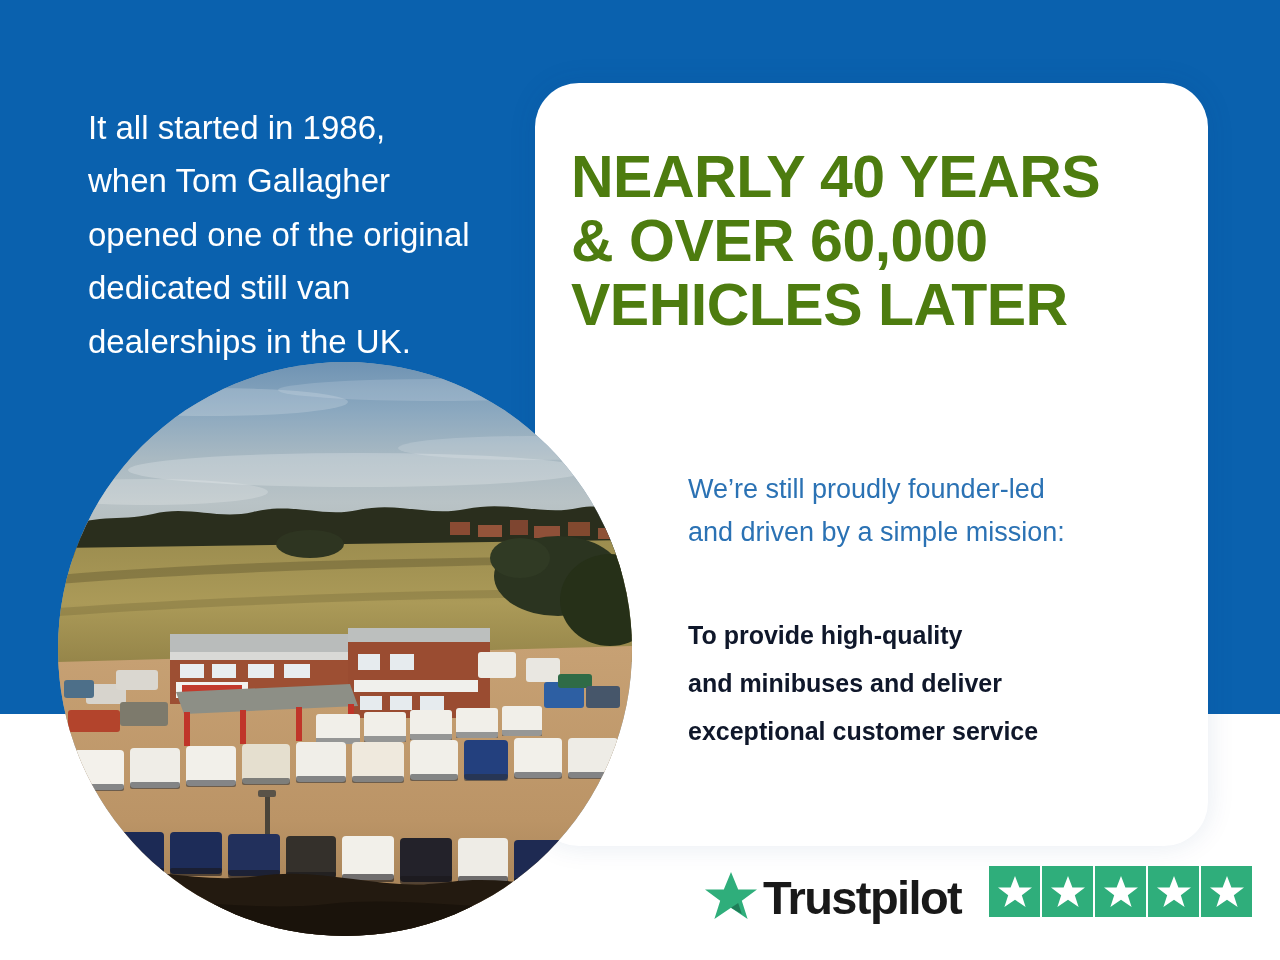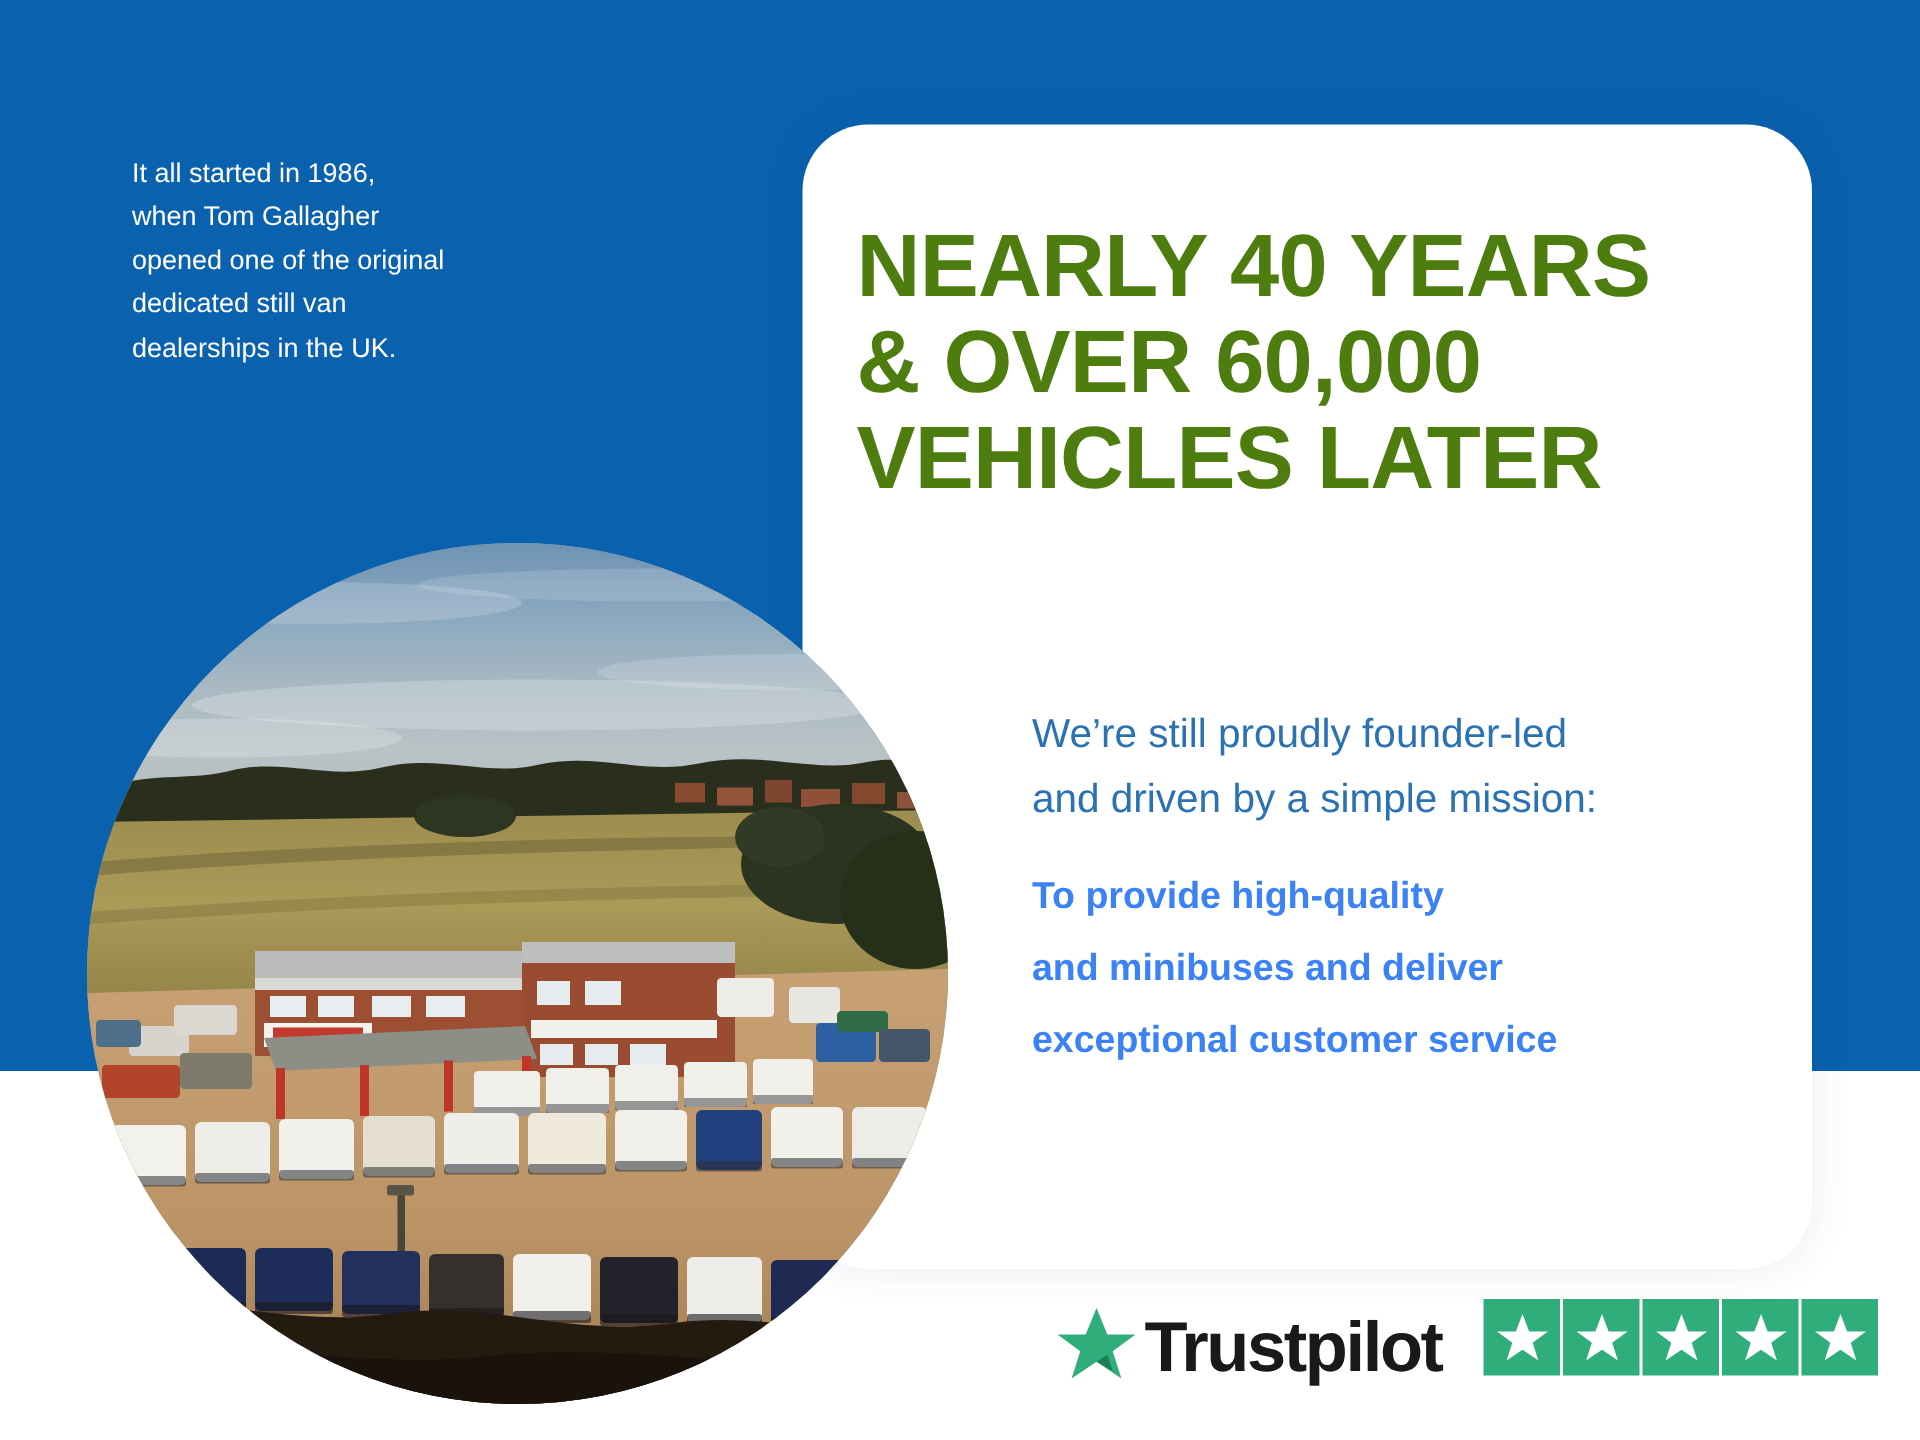--- a/index.html
+++ b/index.html
@@ -73,23 +73,23 @@
     color: #2b72b4;
     font-size: 27px;
     font-weight: 400;
     line-height: 1.58;
   }
   .subhead .sh-line { display: block; }
 
   .mission {
     position: absolute;
     left: 153px;
-    top: 490px;
+    top: 528px;
     width: 500px;
-    color: #3b82f6;
+    color: #0f172a;
     font-size: 25px;
     font-weight: 700;
     line-height: 1.92;
   }
   .mission .ms-line { display: block; }
 
   
   .photo-circle {
     position: absolute;
     left: 58px;
@@ -139,21 +139,21 @@
   }
   .tp-star-box:last-child { margin-right: 0; }
 </style>
 </head>
 <body>
 
 <div id="stage">
 
   <div class="blue-panel"></div>
 
-  <div class="intro-copy" style="position:absolute;left:88px;top:101px;width:420px;color:#ffffff;font-size:18px;font-weight:400;line-height:1.62;">
+  <div class="intro-copy" style="position:absolute;left:88px;top:101px;width:420px;color:#ffffff;font-size:33px;font-weight:400;line-height:1.62;">
     <span class="in-line" style="display:block;">It all started in 1986,</span>
     <span class="in-line" style="display:block;">when Tom Gallagher</span>
     <span class="in-line" style="display:block;">opened one of the original</span>
     <span class="in-line" style="display:block;">dedicated still van</span>
     <span class="in-line" style="display:block;">dealerships in the UK.</span>
   </div>
 
   <div class="white-card">
     <div class="card-inner">
 

